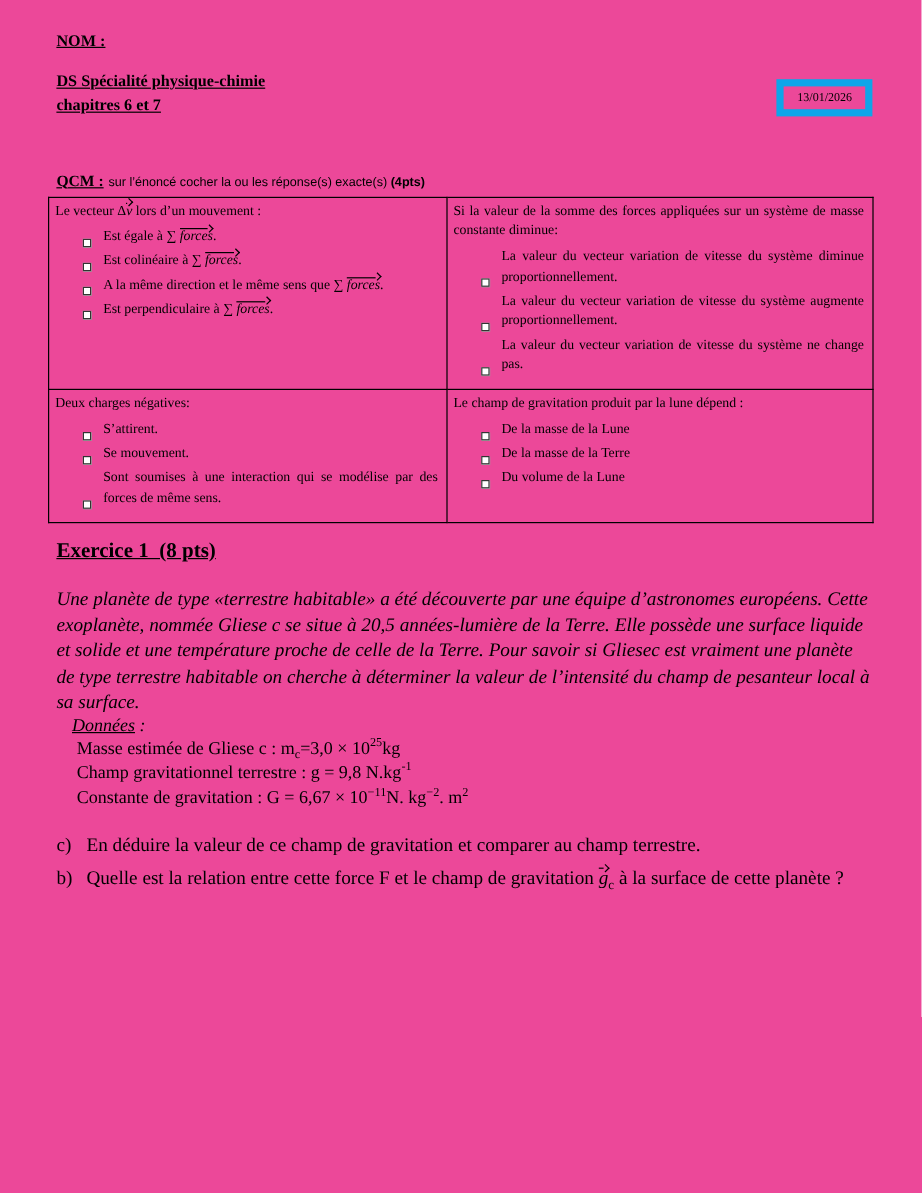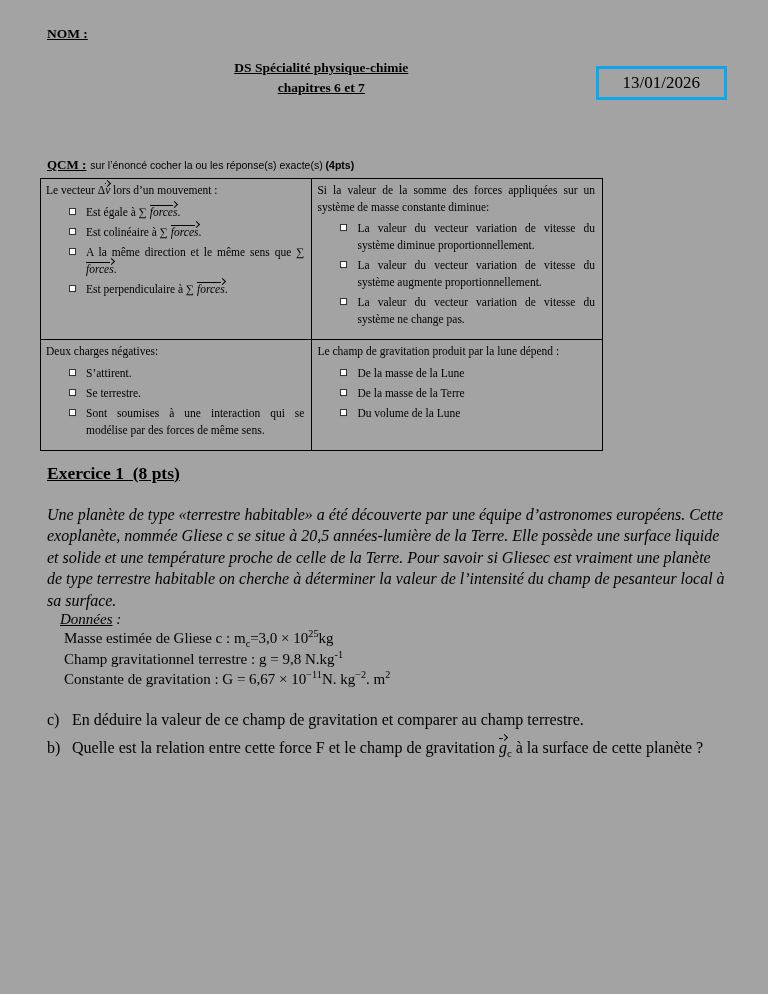--- a/index.html
+++ b/index.html
@@ -1,34 +1,34 @@
 <!DOCTYPE html>
 <html><head>
 <meta charset="utf-8">
 <style>
   *{box-sizing:border-box}
   html,body{margin:0;padding:0;background:#ffffff}
-  .page{width:768px;height:994px;background:#a3a3a3;color:#000;
+  .page{width:768px;height:994px;background:#ec4899;color:#000;
         font-family:"Liberation Serif",serif;position:relative;
         padding:26px 41px 0 47px;overflow:hidden}
   .nom{font-weight:bold;text-decoration:underline;font-size:13.5px}
   .header{display:flex;margin-top:16px}
-  .title-wrap{flex:1;text-align:center}
+  .title-wrap{flex:1;}
   .title{font-weight:bold;text-decoration:underline;font-size:13.5px;line-height:1.5}
-  .date-box{border:3px solid #0ea5e9;font-size:17px;padding:4px 24px;align-self:flex-start;margin-top:8px}
-  .qcm-line{margin-top:57px;font-size:12.5px}
+  .date-box{border:6px solid #0ea5e9;font-size:10px;padding:4px 11px;align-self:flex-start;margin-top:8px}
+  .qcm-line{margin-top:44px;font-size:12.5px}
   .qcm-label{font-weight:bold;text-decoration:underline;font-size:13px}
   .qcm-instr{font-family:"Liberation Sans",sans-serif;font-size:10.5px;margin-left:4px}
   .qcm-points{font-family:"Liberation Sans",sans-serif;font-size:10.5px;font-weight:bold}
-  .qcm-table{border-collapse:collapse;width:563px;margin-left:-7px;margin-top:5px;table-layout:fixed}
+  .qcm-table{border-collapse:collapse;width:688px;margin-left:-7px;margin-top:5px;table-layout:fixed}
   .qcm-table td{border:1px solid #000;vertical-align:top;padding:3px 7px 8px 5px;font-size:11.5px;line-height:1.45}
   td.col-left{width:48.3%}
   .cell-header{text-align:justify}
   .item-list{margin:5px 0 0 22px}
-  .qcm-item{display:flex;align-items:flex-start;margin:3.5px 0}
+  .qcm-item{display:flex;align-items:flex-end;margin:3.5px 0}
   .checkbox{flex:0 0 auto;width:7px;height:7px;border:1px solid #333;
             box-shadow:0.5px 0.5px 0 #999;margin:4px 10px 0 1px;background:#fff}
   .item-text{text-align:justify}
   .vec{position:relative;font-style:italic}
   .vec::before{content:"";position:absolute;top:-1px;left:0;right:4px;border-top:1px solid #000}
   .vec::after{content:"";position:absolute;top:-3.5px;right:0;width:4px;height:4px;
               border-top:1px solid #000;border-right:1px solid #000;transform:rotate(45deg)}
   .i{font-style:italic}
   sup,sub{font-size:0.68em;line-height:0}
   .ex-title{margin-top:12px;font-size:17.5px;font-weight:bold;text-decoration:underline;white-space:pre-wrap}
@@ -111,21 +111,21 @@
       <td class="col-left">
             <div class="cell">
               <div class="cell-header"><span>Deux charges négatives:</span></div>
               <div class="item-list">
                 <div class="qcm-item">
                   <span class="checkbox"></span>
                   <span class="item-text"><span>S’attirent.</span></span>
                 </div>
                 <div class="qcm-item">
                   <span class="checkbox"></span>
-                  <span class="item-text"><span>Se terrestre.</span></span>
+                  <span class="item-text"><span>Se mouvement.</span></span>
                 </div>
                 <div class="qcm-item">
                   <span class="checkbox"></span>
                   <span class="item-text"><span>Sont soumises à une interaction qui se modélise par des forces de même sens.</span></span>
                 </div>
               </div>
             </div>
           </td>
       <td>
             <div class="cell">

